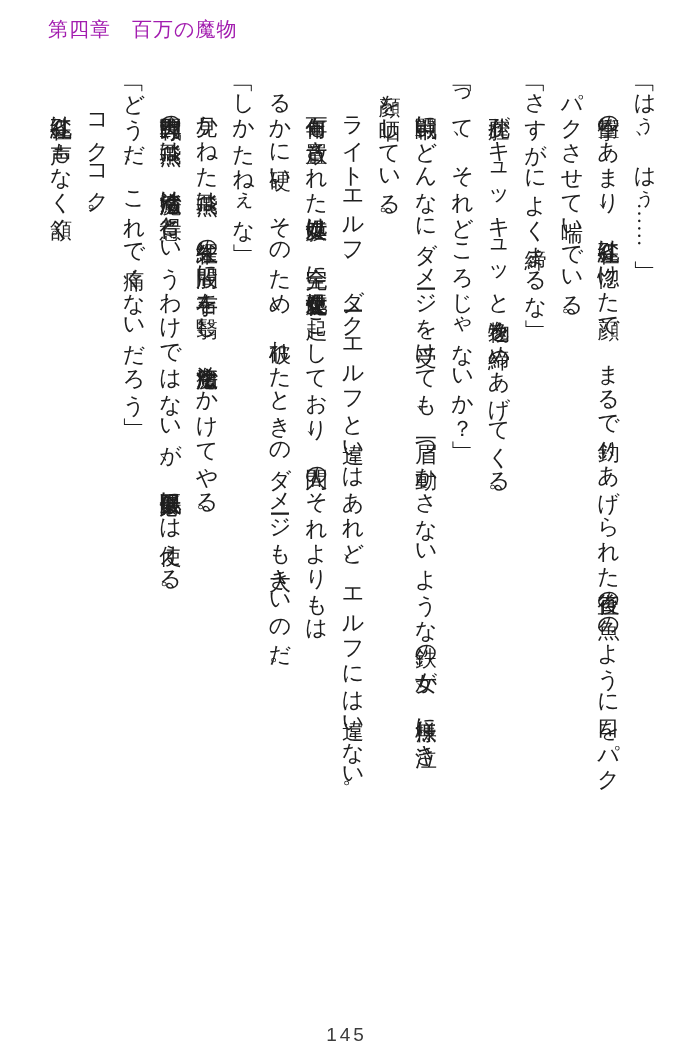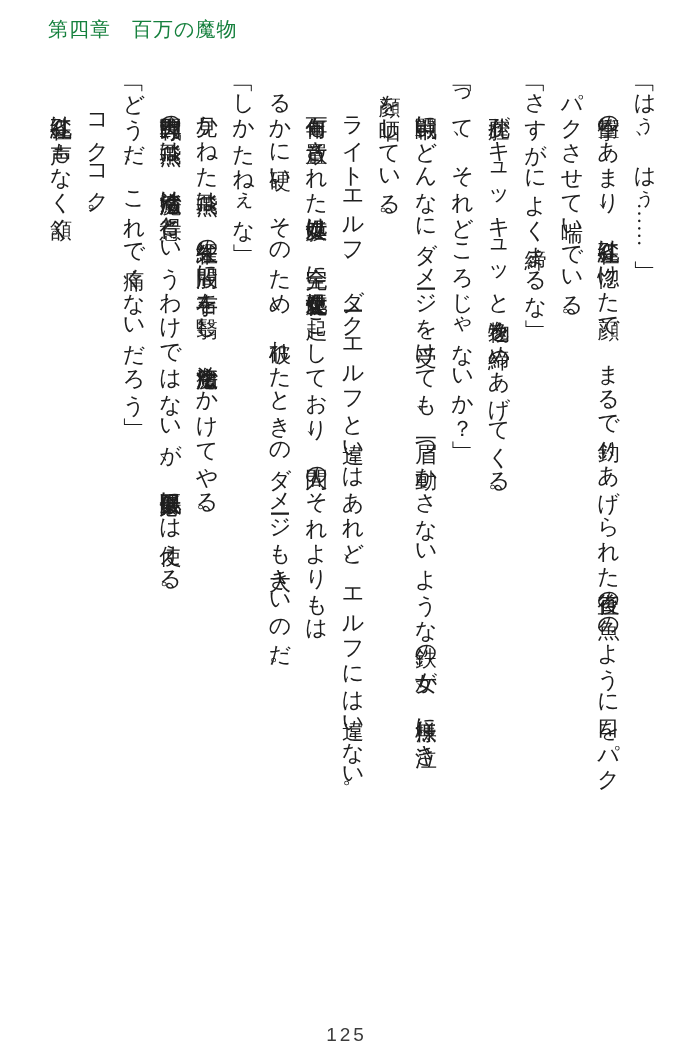--- a/index.html
+++ b/index.html
@@ -16,21 +16,21 @@
     overflow: hidden;
     font-family: "Liberation Serif", "DejaVu Serif", serif;
     color: #1e1e1e;
   }
   .chapter-header {
     position: absolute;
     top: 16px;
     left: 48px;
     font-size: 20px;
     letter-spacing: 1px;
-    color: #15803d;
+    color: #a21caf;
     white-space: pre;
   }
   .body-text {
     position: absolute;
     top: 78px;
     right: 30px;
     height: 910px;
     writing-mode: vertical-rl;
     text-orientation: mixed;
     font-size: 22px;
@@ -74,15 +74,15 @@
     <div class="text-line">　何百年も放置された処女膜は、完全に処女膜硬化を起こしており、人間のそれよりもは</div>
     <div class="text-line">るかに硬い。そのため、破れたときのダメージも大きいのだ。</div>
     <div class="text-line">「しかたねぇな」</div>
     <div class="text-line">　見かねた飛燕は、紅朱雀の股間に右手を翳し、治癒魔法をかけてやる。</div>
     <div class="text-line">　肉弾戦専門の飛燕は、治癒魔法は得意というわけではないが、必要最低限には使える。</div>
     <div class="text-line">「どうだ、これで痛くないだろう」</div>
     <div class="text-line">　コクコク。</div>
     <div class="text-line">　紅孔雀は声もなく頷く。</div>
   </div>
 
-  <div class="page-number">125</div>
+  <div class="page-number">145</div>
 
 </div>
 
 </body></html>

